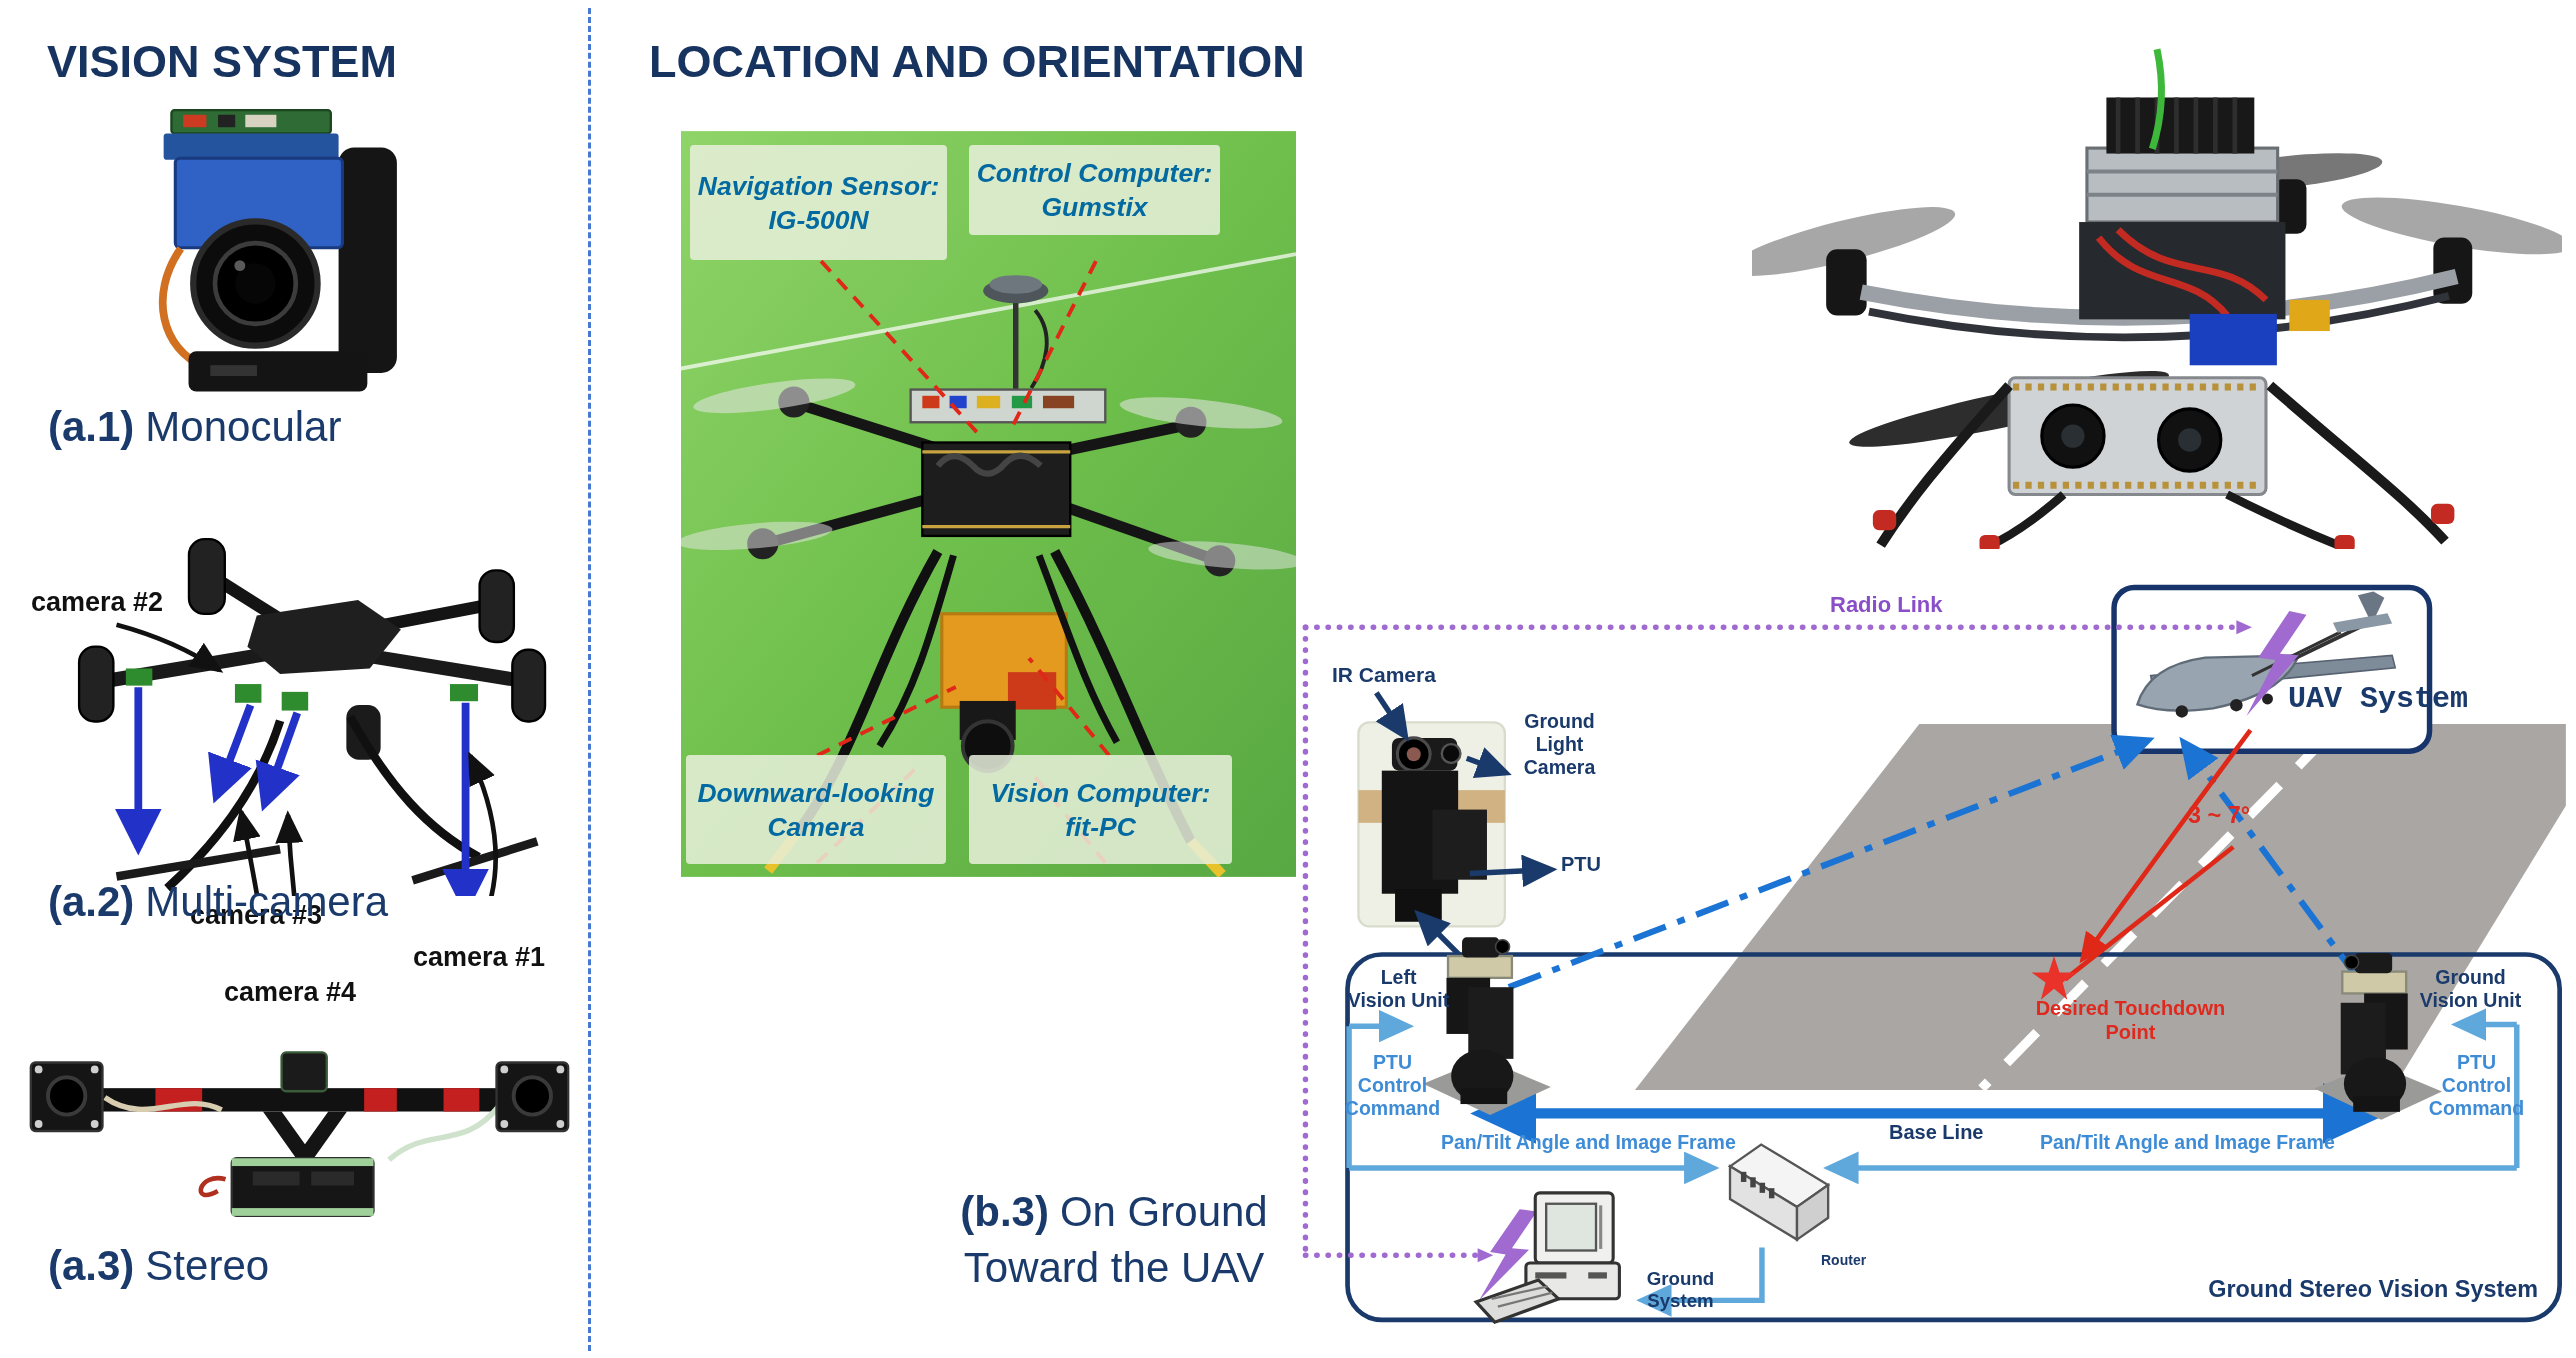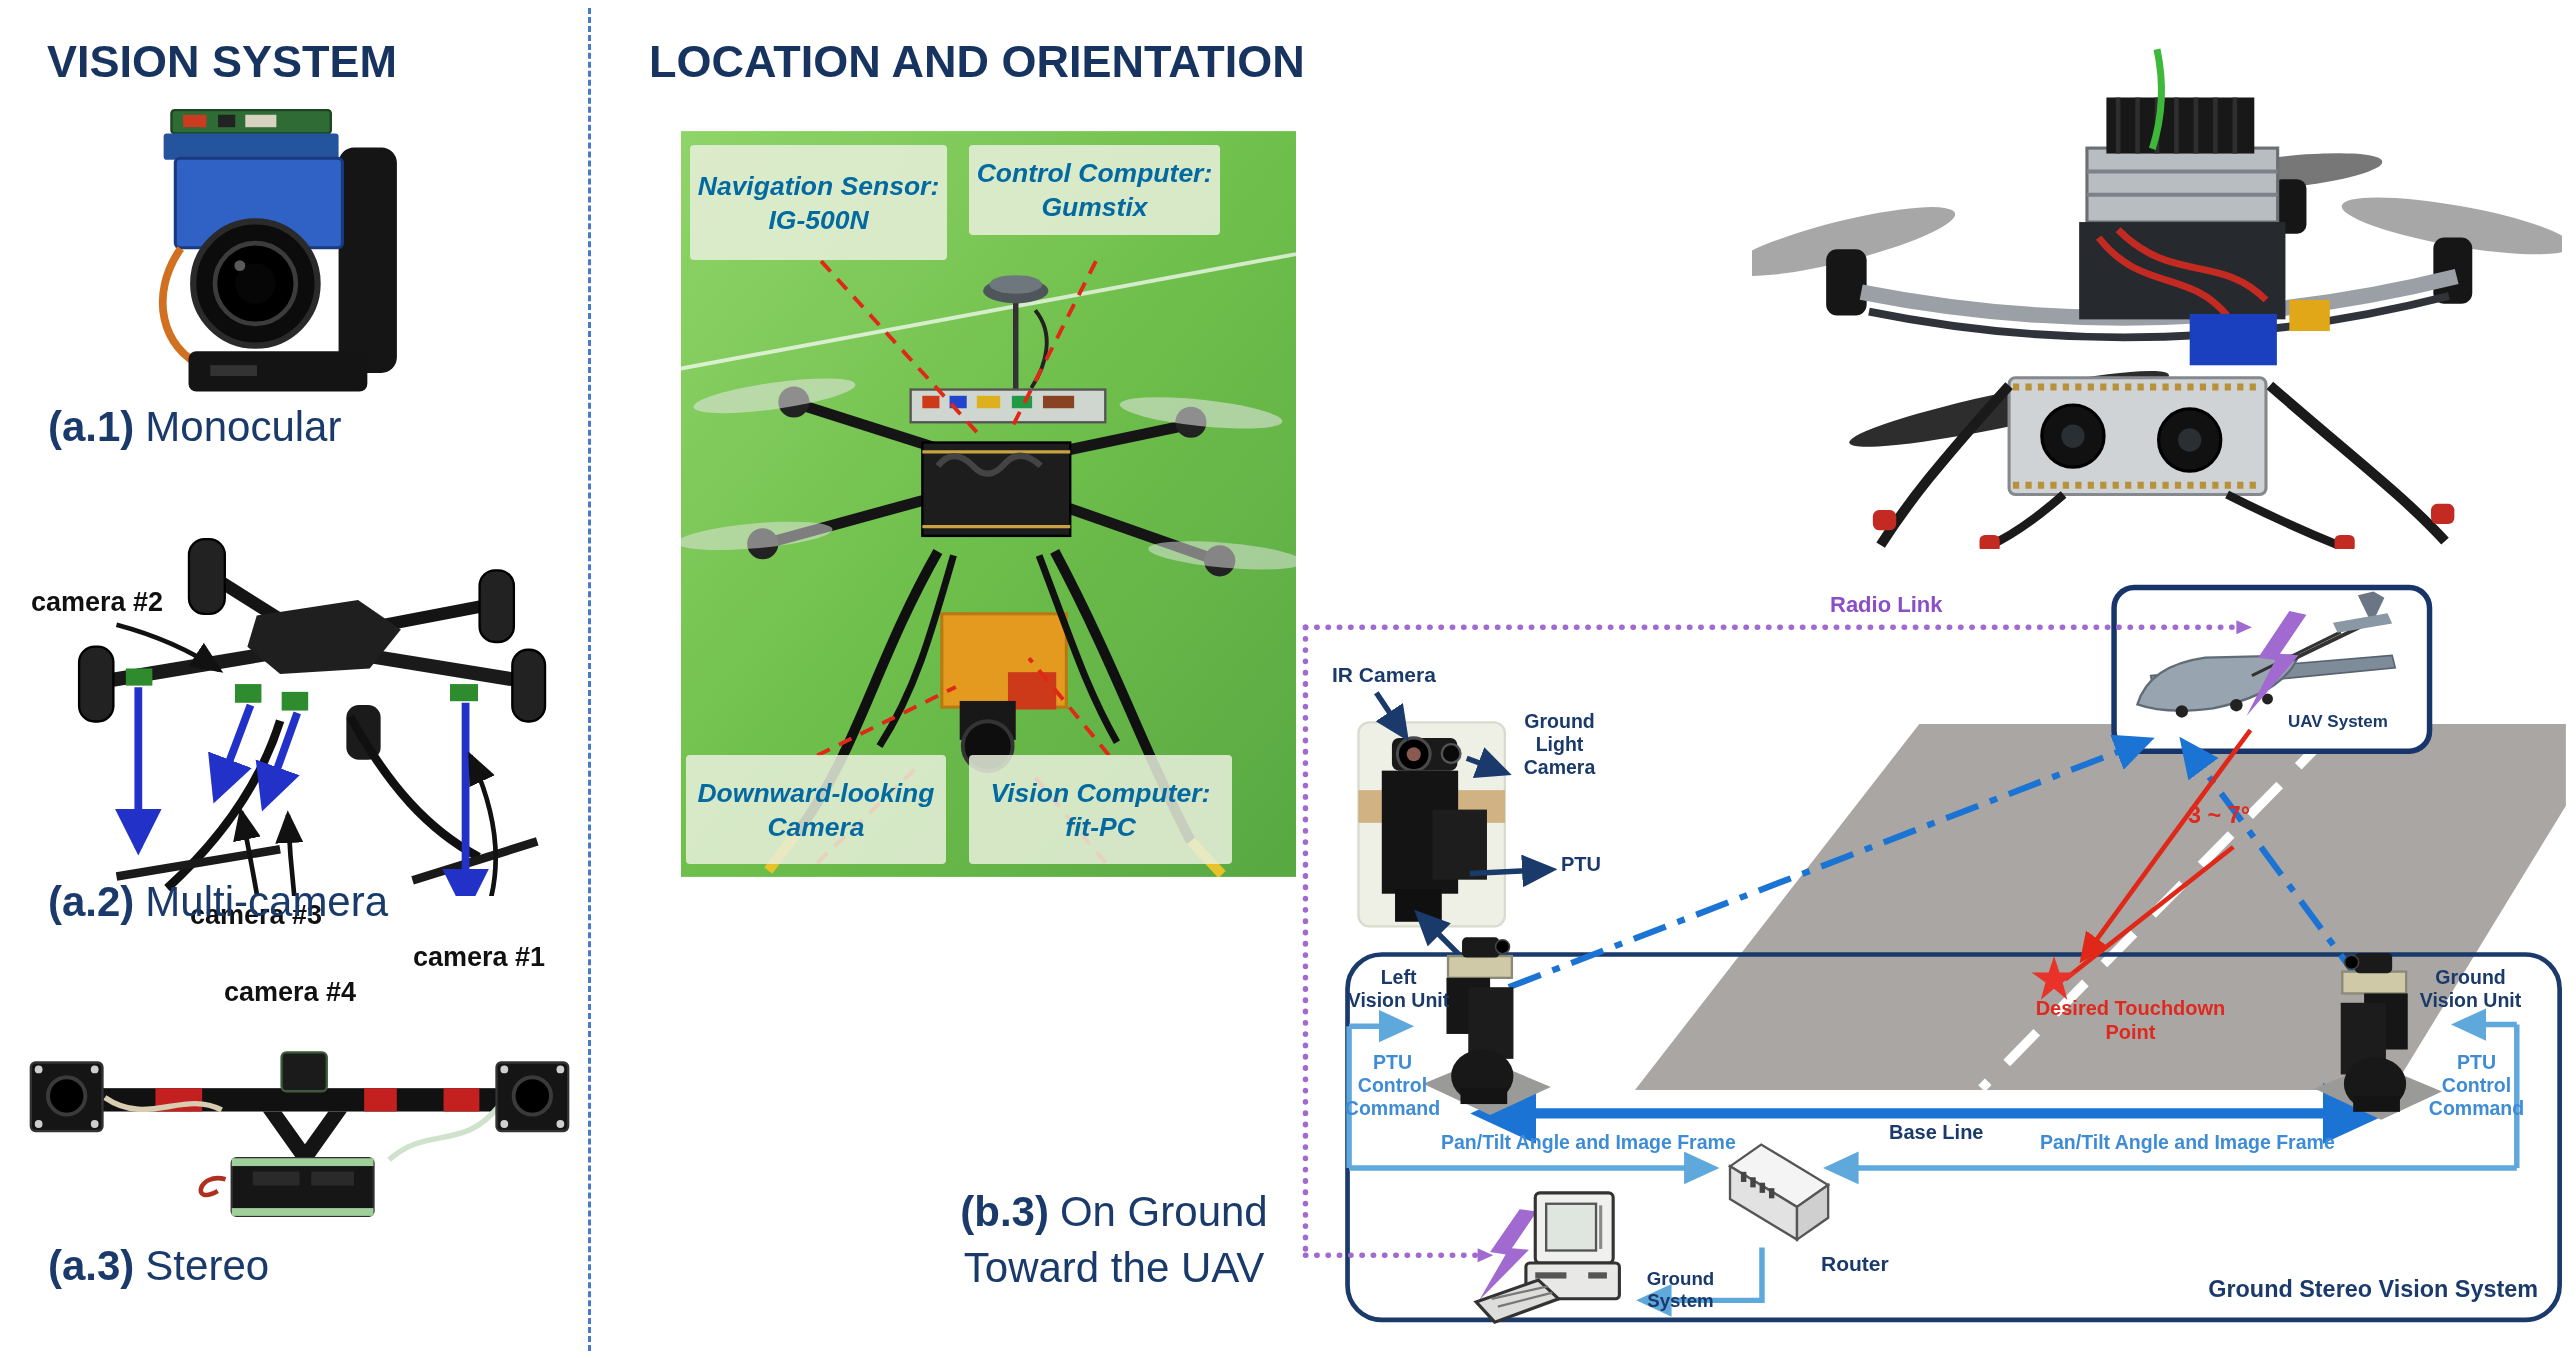--- a/index.html
+++ b/index.html
@@ -391,21 +391,21 @@
       <rect x="1960" y="1622" width="120" height="46" rx="5" fill="#e8e8e6" stroke="#333" stroke-width="4"></rect>
       <rect x="1972" y="1634" width="40" height="8" fill="#555"></rect>
       <rect x="2040" y="1634" width="24" height="8" fill="#555"></rect>
       <polygon points="1896,1672 1976,1644 2002,1668 1920,1698" fill="#dddddc" stroke="#333" stroke-width="4"></polygon>
       <line x1="1916" y1="1668" x2="1988" y2="1652" stroke="#777" stroke-width="3"></line>
       <line x1="1924" y1="1678" x2="1994" y2="1660" stroke="#777" stroke-width="3"></line>
     </g>
   </svg>
 
   <div class="dlbl pp" style="left:1830px;top:592px;font-size:22px;">Radio Link</div>
-  <div class="dlbl" style="left:2288px;top:712px;font-size:17px;">UAV System</div>
+  <div class="dlbl" style="left:2288px;top:682px;font-size:30px;font-family:Liberation Mono, monospace;">UAV System</div>
   <div class="dlbl" style="left:1332px;top:663px;font-size:21px;">IR Camera</div>
   <div class="dlbl stack" style="left:1509px;top:710px;width:101px;font-size:19.5px;">
     <div>Ground</div>
     <div>Light</div>
     <div>Camera</div>
   </div>
   <div class="dlbl" style="left:1561px;top:853px;font-size:20px;">PTU</div>
   <div class="dlbl stack" style="left:1350px;top:966px;width:97px;font-size:19.5px;">
     <div>Left</div>
     <div>Vision Unit</div>
@@ -420,21 +420,21 @@
     <div>Command</div>
   </div>
   <div class="dlbl stack lb" style="left:2428px;top:1051px;width:97px;font-size:19.5px;">
     <div>PTU</div>
     <div>Control</div>
     <div>Command</div>
   </div>
   <div class="dlbl lb" style="left:1441px;top:1131px;font-size:19.5px;">Pan/Tilt Angle and Image Frame</div>
   <div class="dlbl lb" style="left:2040px;top:1131px;font-size:19.5px;">Pan/Tilt Angle and Image Frame</div>
   <div class="dlbl" style="left:1889px;top:1121px;font-size:20px;">Base Line</div>
-  <div class="dlbl" style="left:1821px;top:1252px;font-size:21px;">Router</div>
+  <div class="dlbl" style="left:1821px;top:1252px;font-size:14px;">Router</div>
   <div class="dlbl stack" style="left:1634px;top:1268px;width:93px;font-size:18.7px;">
     <div>Ground</div>
     <div>System</div>
   </div>
   <div class="dlbl" style="left:2071px;top:1276px;width:467px;text-align:right;font-size:23.4px;">Ground Stereo Vision System</div>
   <div class="dlbl stack rd" style="left:2008px;top:997px;width:245px;font-size:20px;">
     <div>Desired Touchdown</div>
     <div>Point</div>
   </div>
   <div class="dlbl rd" style="left:2188px;top:802px;font-size:23.4px;font-weight:600;">3 ~ 7°</div>

